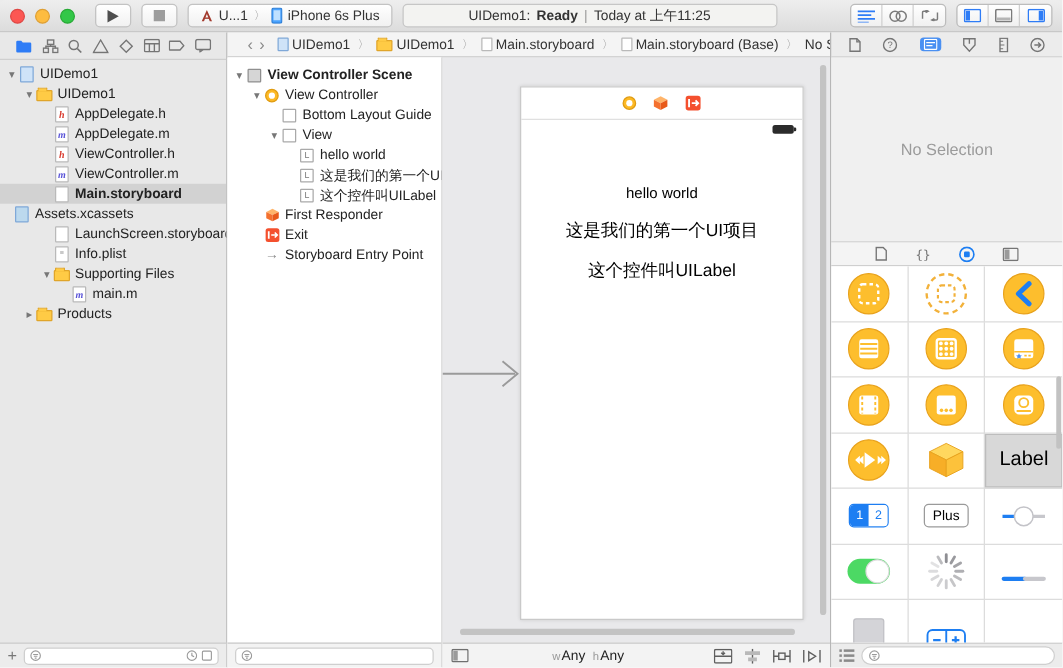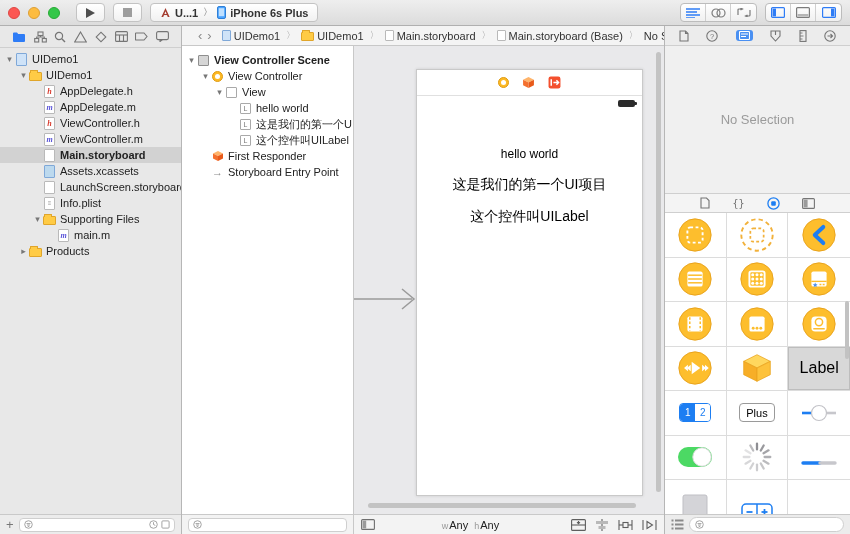--- a/index.html
+++ b/index.html
@@ -1,19 +1,19 @@
 <!DOCTYPE html>
 <html><head>
 <meta charset="utf-8">
 <style>
   html,body{margin:0;padding:0;background:#fff;}
   *{box-sizing:border-box;}
   .window{width:850px;height:534px;font-family:"Liberation Sans","DejaVu Sans",sans-serif;font-size:11px;color:#222;display:flex;flex-direction:column;overflow:hidden;background:#ececec;}
   
-  .titlebar{height:26px;flex:0 0 26px;background:linear-gradient(#eeeeee,#dcdcdc);border-bottom:1px solid #b0b0b0;display:flex;align-items:center;padding:0 8px;gap:8px;border-radius:5px 5px 0 0;font-weight:bold;}
+  .titlebar{height:26px;flex:0 0 26px;background:linear-gradient(#eeeeee,#dcdcdc);border-bottom:1px solid #b0b0b0;display:flex;align-items:center;padding:0 8px;gap:8px;border-radius:5px 5px 0 0;}
   .traffic{display:flex;gap:8px;align-items:center;margin-right:8px;}
   .tl{width:12px;height:12px;border-radius:50%;}
   .tl.red{background:#fc5753;border:1px solid #df4744;}
   .tl.yel{background:#fdbc40;border:1px solid #de9f34;}
   .tl.grn{background:#33c748;border:1px solid #27aa35;}
   .tbtn{height:19px;border:1px solid #c3c3c3;border-radius:4px;background:linear-gradient(#ffffff,#f1f1f1);display:flex;align-items:center;justify-content:center;padding:0 9px;gap:4px;}
   .play-tri{width:0;height:0;border-left:9px solid #4e4e4e;border-top:5.5px solid transparent;border-bottom:5.5px solid transparent;}
   .stop-sq{width:9px;height:9px;background:#9d9d9d;}
   .scheme{font-size:11px;color:#333;}
   .crumb-sep{color:#999;font-size:9px;padding:0 1px;}
@@ -116,20 +116,26 @@
           <rect x="3.6" y="7.6" width="4.8" height="1.2" fill="#a33b2e"></rect>
         </svg>
       <span>U...1</span>
       <span class="crumb-sep">〉</span>
       <svg width="9" height="13" viewBox="0 0 9 13">
           <rect x="0.5" y="0.5" width="8" height="12" rx="1.5" fill="#4aa3ff" stroke="#2f7fd6"></rect>
           <rect x="1.8" y="2.2" width="5.4" height="8" fill="#bfe0ff"></rect>
         </svg>
       <span>iPhone 6s Plus</span>
     </div>
+    <div class="status">
+      <span>UIDemo1:</span>
+      <b>Ready</b>
+      <span class="dim">|</span>
+      <span>Today at 上午11:25</span>
+    </div>
     <div class="spacer"></div>
     <div class="seg">
       <div class="s">
         <svg width="14" height="10" viewBox="0 0 14 10">
             <g stroke="#2e7cf6" stroke-width="1.4">
               <line x1="0" y1="1" x2="14" y2="1"></line>
               <line x1="0" y1="4" x2="11" y2="4"></line>
               <line x1="0" y1="7" x2="14" y2="7"></line>
               <line x1="0" y1="10" x2="9" y2="10"></line>
             </g>
@@ -261,21 +267,21 @@
             </span>
           <span>ViewController.m</span>
         </div>
         <div class="trow sel" style="padding-left:32px">
           <span class="disc"></span>
           <span class="ficon">
               <span class="doc"></span>
             </span>
           <span>Main.storyboard</span>
         </div>
-        <div class="trow" style="padding-left:32px">
+        <div class="trow" style="">
           <span class="disc"></span>
           <span class="ficon">
               <span class="doc xc"></span>
             </span>
           <span>Assets.xcassets</span>
         </div>
         <div class="trow" style="padding-left:32px">
           <span class="disc"></span>
           <span class="ficon">
               <span class="doc"></span>
@@ -386,20 +392,27 @@
               <span>View Controller Scene</span>
             </div>
             <div class="orow" style="padding-left:18px">
               <span class="disc">▾</span>
               <span class="oi">
                   <span class="donut"></span>
                 </span>
               <span>View Controller</span>
             </div>
             <div class="orow" style="padding-left:32px">
+              <span class="disc"></span>
+              <span class="oi">
+                  <span class="sq"></span>
+                </span>
+              <span>Bottom Layout Guide</span>
+            </div>
+            <div class="orow" style="padding-left:32px">
               <span class="disc">▾</span>
               <span class="oi">
                   <span class="sq"></span>
                 </span>
               <span>View</span>
             </div>
             <div class="orow" style="padding-left:46px">
               <span class="disc"></span>
               <span class="oi">
                   <span class="sq">L</span>
@@ -423,20 +436,30 @@
             <div class="orow" style="padding-left:18px">
               <span class="disc"></span>
               <span class="oi">
                 <svg width="12" height="12" viewBox="0 0 12 12">
                     <polygon points="6,1 11,3.5 6,6 1,3.5" fill="#ffb46a"></polygon>
                     <polygon points="1,3.5 6,6 6,11 1,8.5" fill="#f4702e"></polygon>
                     <polygon points="11,3.5 6,6 6,11 11,8.5" fill="#e85a1a"></polygon>
                   </svg>
               </span>
               <span>First Responder</span>
+            </div>
+            <div class="orow" style="padding-left:18px">
+              <span class="oi" style="margin-left:11px">
+                <svg width="12" height="12" viewBox="0 0 12 12">
+                    <rect x="0.5" y="0.5" width="11" height="11" rx="2" fill="#f4502e"></rect>
+                    <path d="M3 3 L3 9" stroke="#fff" stroke-width="1.4"></path>
+                    <path d="M5 6 L9.5 6 M7.8 4 L9.8 6 L7.8 8" stroke="#fff" stroke-width="1.3" fill="none"></path>
+                  </svg>
+              </span>
+              <span>Exit</span>
             </div>
             <div class="orow" style="padding-left:18px">
               <span class="oi" style="margin-left:11px;color:#8a8a8a">→</span>
               <span>Storyboard Entry Point</span>
             </div>
           </div>
           <div class="panel-bottom" style="background:#f3f3f3">
             <div class="filter-field">
               <svg width="9" height="9" viewBox="0 0 10 10">
                   <circle cx="5" cy="5" r="4.2" fill="none" stroke="#9a9a9a" stroke-width="1"></circle>

